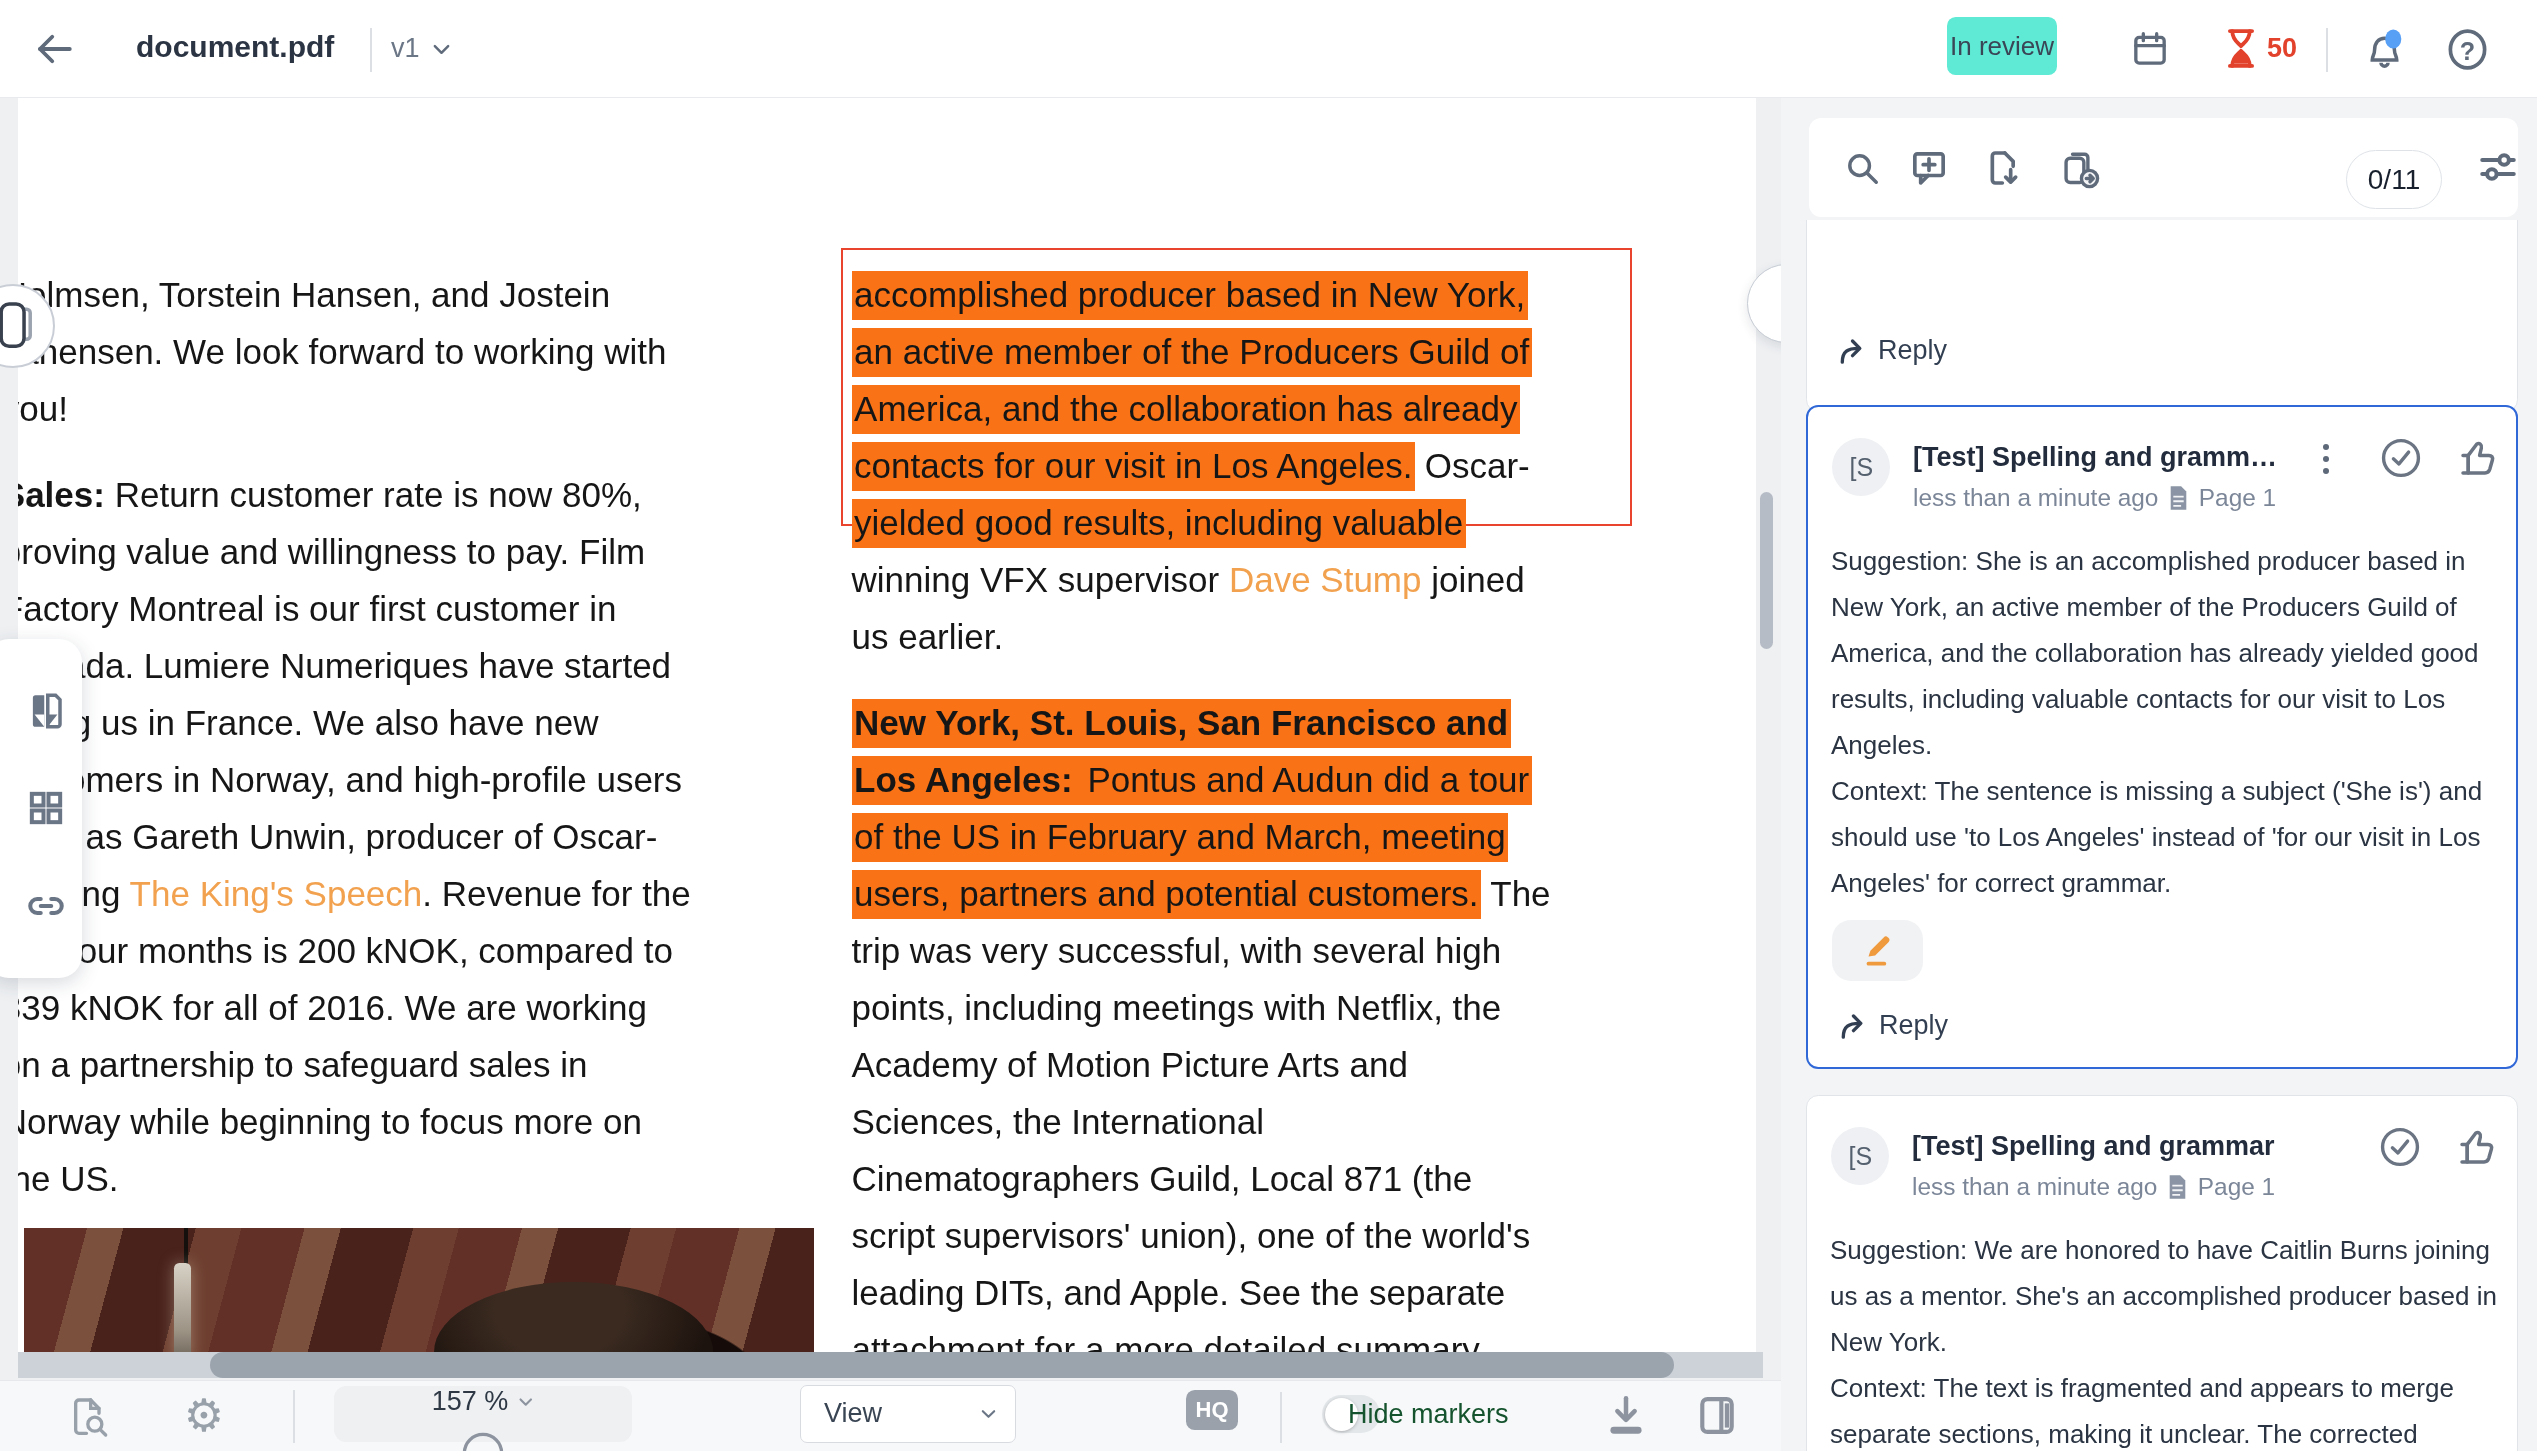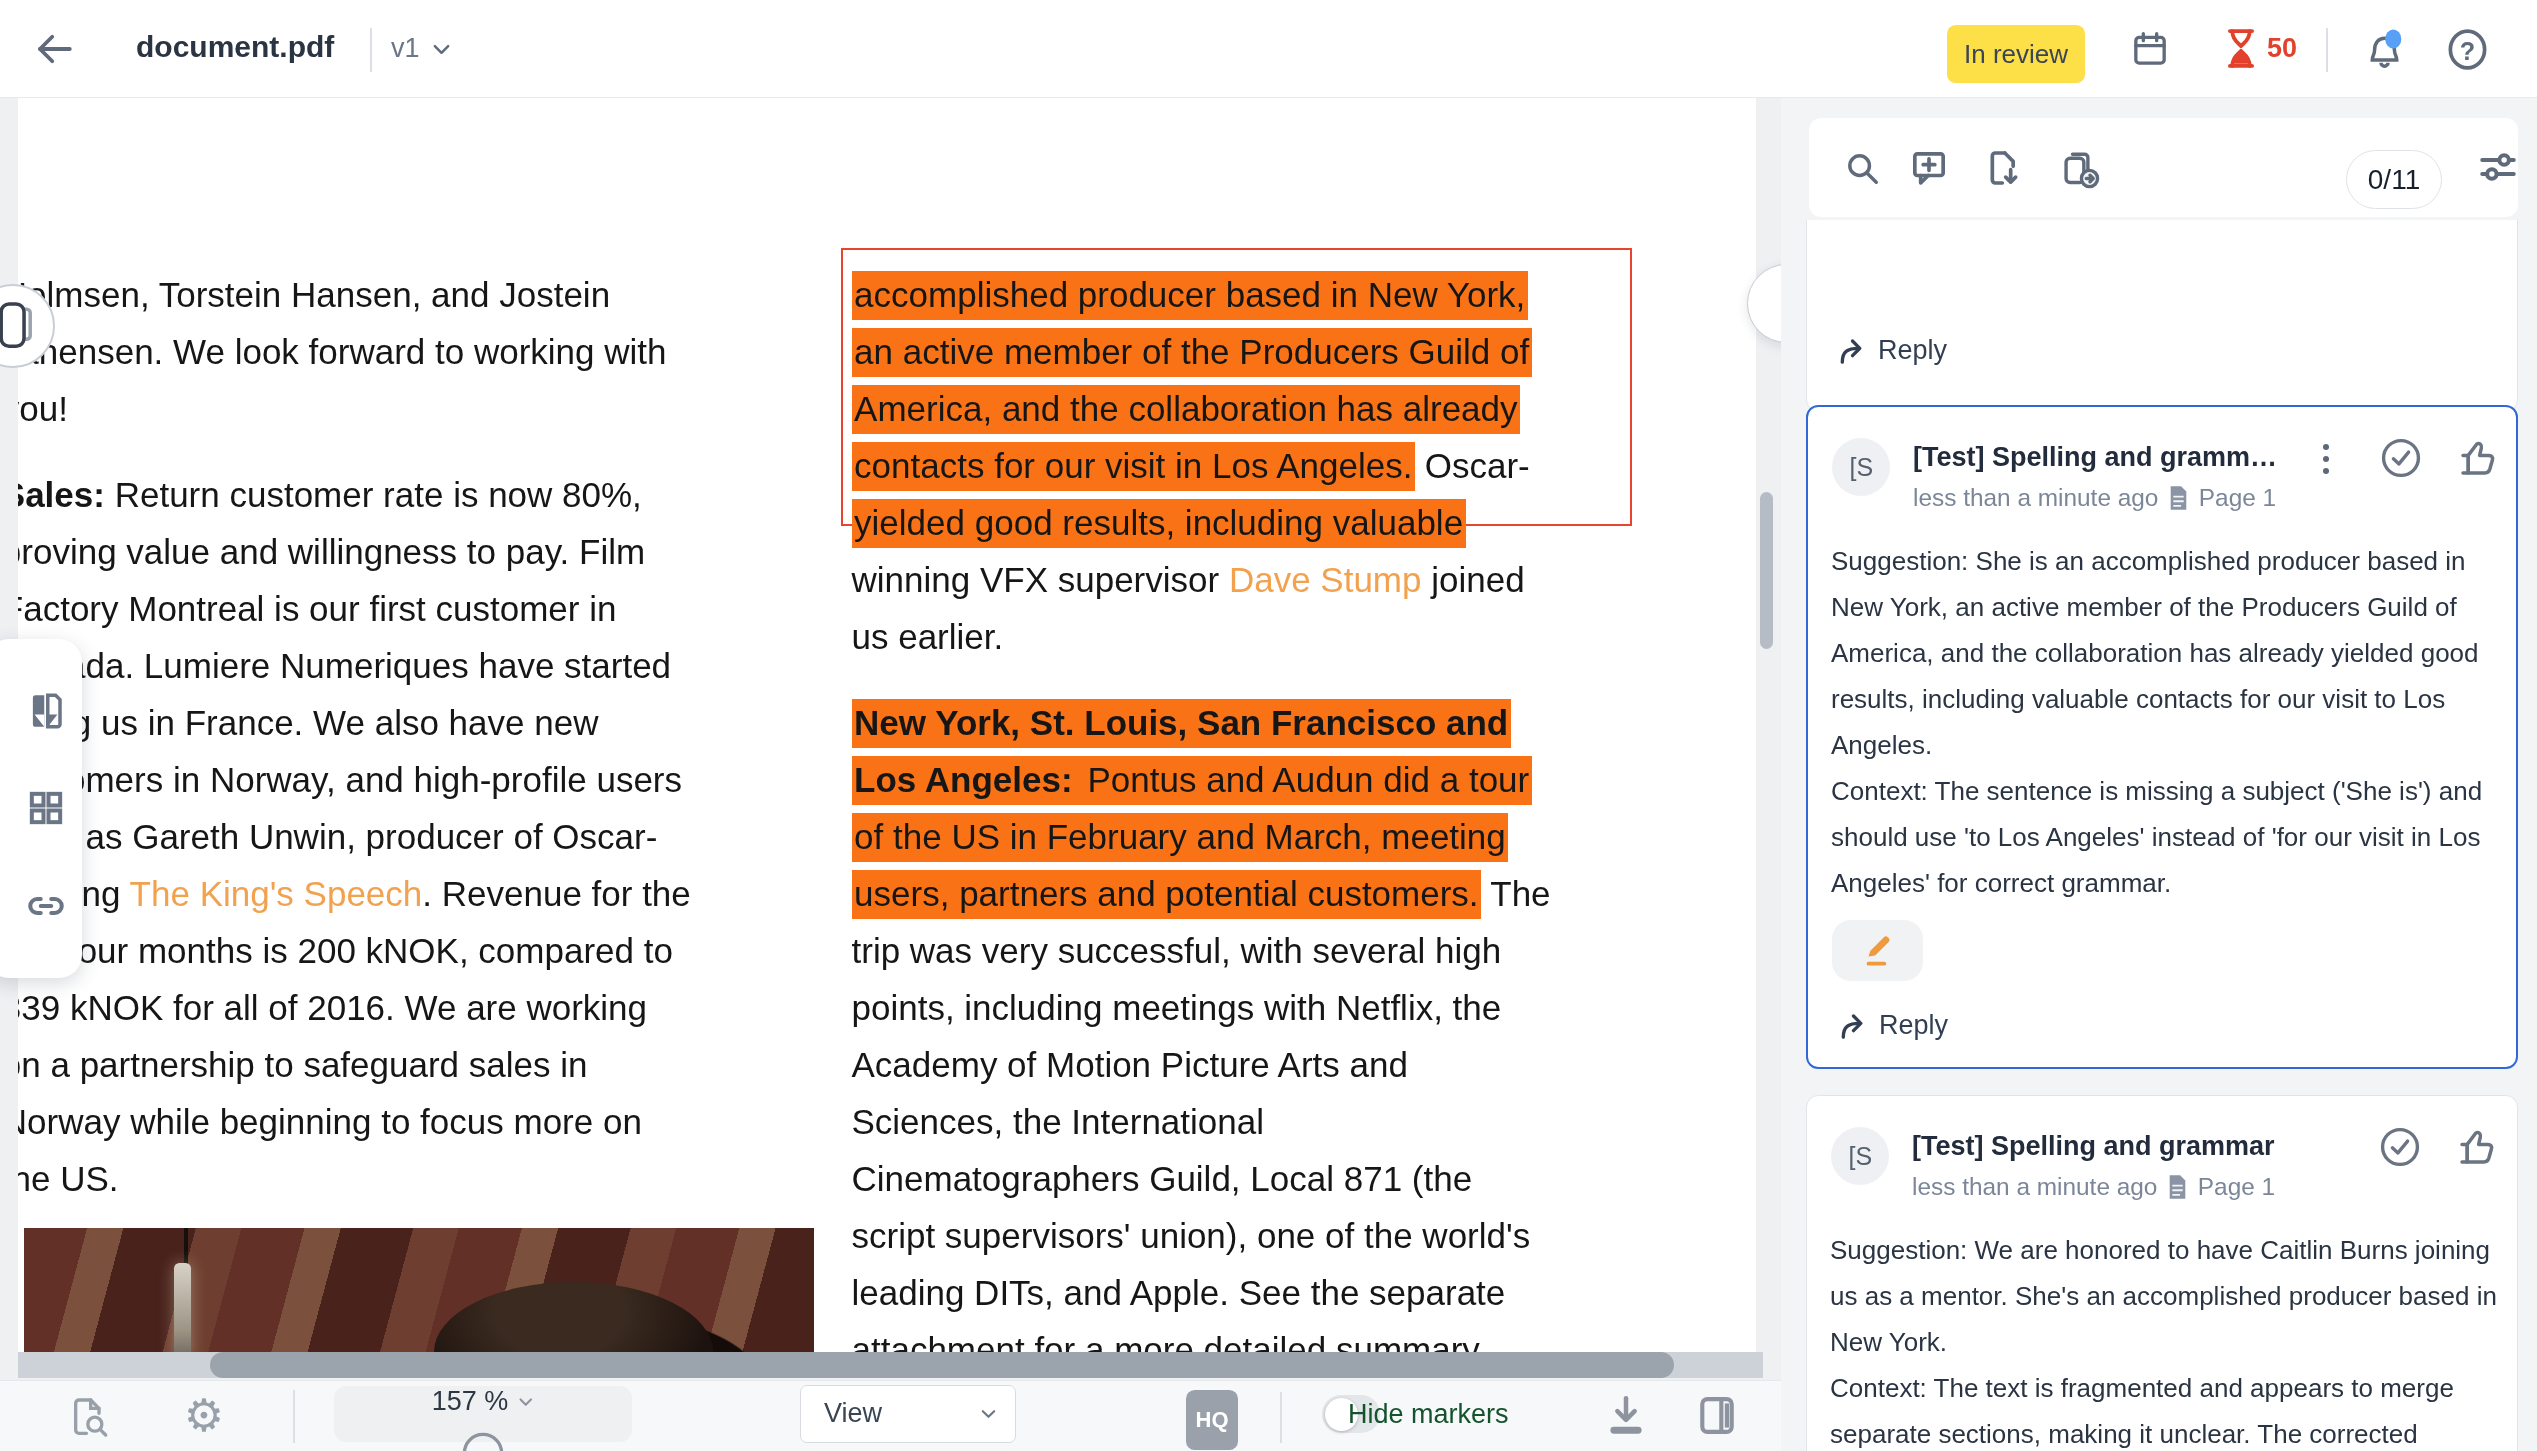--- a/index.html
+++ b/index.html
@@ -7,21 +7,21 @@
        font-family:"Liberation Sans",sans-serif;color:#2c3646;}
   svg{display:block;}
 
   
   .topbar{position:absolute;left:0;top:0;width:2538px;height:98px;background:#ffffff;
           border-bottom:1.7px solid #e8eaed;box-sizing:border-box;}
   .iconbtn{position:absolute;display:flex;align-items:center;justify-content:center;cursor:pointer;background:none;border:none;padding:0;}
   .doc-title{position:absolute;left:136px;top:30px;font-size:30px;font-weight:700;color:#2b3443;}
   .vdiv{position:absolute;width:1.7px;background:#dcdfe4;}
   .version{position:absolute;left:391px;top:33px;font-size:27px;color:#6b7686;display:flex;align-items:center;gap:12.2px;}
-  .status-pill{position:absolute;left:1947px;top:25px;width:138px;height:58px;background:#fde047;border-radius:8.7px;
+  .status-pill{position:absolute;left:1947px;top:17px;width:110px;height:58px;background:#5eead4;border-radius:8.7px;
                display:flex;align-items:center;justify-content:center;font-size:26px;color:#3a4556;}
   .timer-count{position:absolute;left:2267px;top:33px;font-size:27px;font-weight:700;color:#e2422c;}
 
   
   .page{position:absolute;left:17.5px;top:98px;width:1738px;height:1254px;background:#ffffff;overflow:hidden;}
   .docpara{position:absolute;font-size:35px;line-height:57px;color:#161616;white-space:nowrap;}
   .docline{height:57px;}
   .db{font-weight:700;}
   .dhl{background:#f97316;padding:4.4px 2.6px 6.1px 2.6px;}
   .dlink{color:#f2a24f;cursor:pointer;}
@@ -54,21 +54,21 @@
       border:1.7px solid #c6ccd4;box-shadow:0 3.5px 10.5px rgba(40,50,70,.12);display:flex;align-items:center;justify-content:center;cursor:pointer;}
 
   
   .btoolbar{position:absolute;left:0;top:1380px;width:1781px;height:72px;background:#f7f8f9;border-top:1.7px solid #e6e8eb;box-sizing:border-box;}
   .zoomgroup{position:absolute;left:334px;top:5.2px;width:298px;height:56px;background:#eef0f2;border-radius:12.2px;
       display:flex;align-items:center;padding:0 17.5px;box-sizing:border-box;gap:14px;flex-direction:column;}
   .zoomtext{font-size:27px;color:#2e3845;display:flex;align-items:center;gap:8.7px;cursor:pointer;}
   .view-select{position:absolute;left:800px;top:3.5px;width:216px;height:58px;background:#ffffff;border:1.7px solid #d8dce1;
       border-radius:7px;box-sizing:border-box;display:flex;align-items:center;justify-content:space-between;
       padding:0 17.5px 0 23px;font-size:27px;color:#3a4554;cursor:pointer;}
-  .hq-badge{position:absolute;left:1186px;top:8.7px;width:52px;height:60px;background:#9aa1ab;border-radius:8.7px;
+  .hq-badge{position:absolute;left:1186px;top:8.7px;width:52px;height:40px;background:#9aa1ab;border-radius:8.7px;
       color:#ffffff;font-weight:700;font-size:22px;display:flex;align-items:center;justify-content:center;cursor:pointer;}
   .toggle{position:absolute;left:1322px;top:1395px;width:58px;height:38px;background:#e4e7ea;border-radius:19px;cursor:pointer;}
   .toggle .knob{position:absolute;left:2.6px;top:2.6px;width:33px;height:33px;border-radius:50%;background:#ffffff;
       box-shadow:0 0.9px 3.5px rgba(0,0,0,.25);}
   .hide-markers-label{position:absolute;left:1348px;top:1399px;font-size:27px;color:#14532d;}
 
   
   .sidebar{position:absolute;left:1781px;top:98px;width:756px;height:1353px;background:#f3f4f6;}
   .side-iconpanel{position:absolute;left:28px;top:20px;width:709px;height:99px;background:#ffffff;border-radius:12.2px;
       display:flex;align-items:center;padding:0 24.4px;box-sizing:border-box;}

